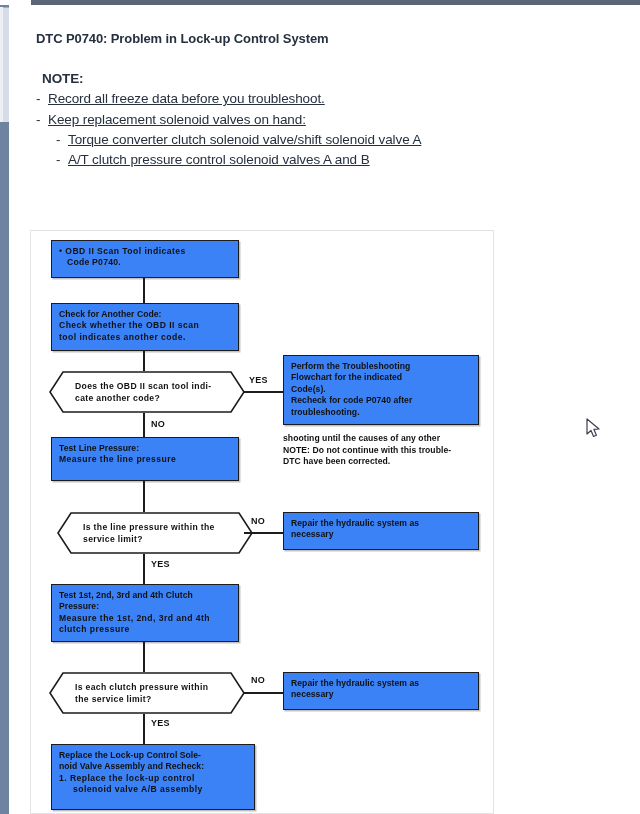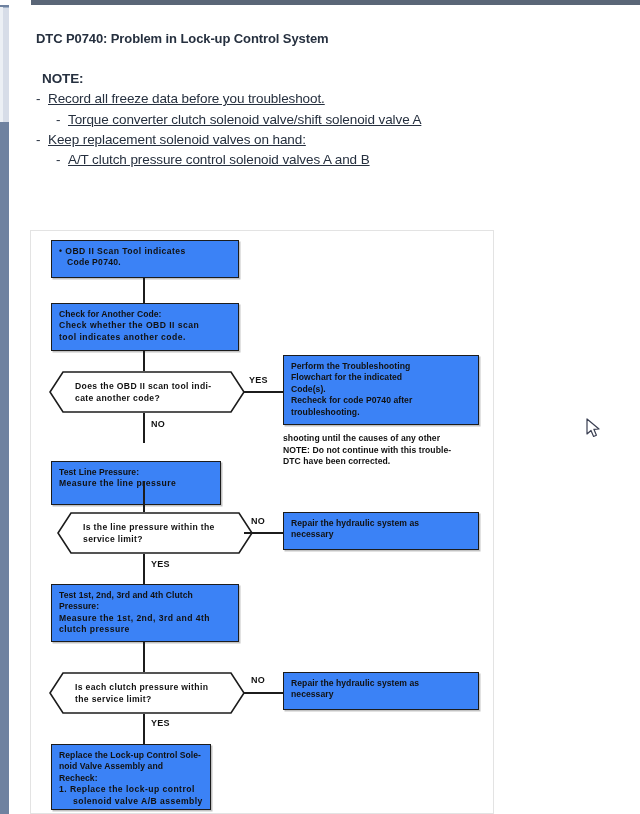--- a/index.html
+++ b/index.html
@@ -183,25 +183,25 @@
   <div class="left-scroll-thumb-hi"></div>
 
   <div class="article">
     <div class="doc-title">DTC P0740: Problem in Lock-up Control System</div>
     <div class="note-block">
       <div class="note-head">NOTE:</div>
 
       <div class="note-line lvl1">
         <span class="dash">-</span><span>Record all freeze data before you troubleshoot.</span>
       </div>
+      <div class="note-line lvl1">
+        <span class="dash">-</span><span>Keep replacement solenoid valves on hand:</span>
+      </div>
       <div class="note-line lvl2">
         <span class="dash">-</span><span>Torque converter clutch solenoid valve/shift solenoid valve A</span>
-      </div>
-      <div class="note-line lvl1">
-        <span class="dash">-</span><span>Keep replacement solenoid valves on hand:</span>
       </div>
       <div class="note-line lvl2">
         <span class="dash">-</span><span>A/T clutch pressure control solenoid valves A and B</span>
       </div>
     </div>
   </div>
 
   <div class="figure">
     <div class="fc">
 
@@ -247,21 +247,21 @@
 
       <div class="note-small" style="left:252px; top:202px;">
         <div>shooting until the causes of any other</div>
         <div>NOTE:  Do not continue with this trouble-</div>
         <div>DTC have been corrected.</div>
       </div>
 
       <div class="conn v" style="left:112px; top:182px; height:30px;"></div>
       <div class="edge-label" style="left:120px; top:188px;">NO</div>
 
-      <div class="node" style="left:20px; top:206px; width:170px; height:44px;margin-top:24px;">
+      <div class="node" style="left:20px; top:206px; width:188px; height:44px;">
         <div class="hdr">Test Line Pressure:</div>
         <div class="reg">Measure the line pressure</div>
       </div>
 
       <div class="conn v" style="left:112px; top:250px; height:31px;"></div>
 
       <div class="hex" style="left:26px; top:281px; width:196px; height:42px;">
         <svg width="196" height="42">
           <polygon points="14,1 182,1 195,21 182,41 14,41 1,21" fill="#ffffff" stroke="#1c1c1c" stroke-width="1.6"></polygon>
         </svg>
@@ -305,21 +305,21 @@
       <div class="edge-label" style="left:220px; top:444px;">NO</div>
 
       <div class="node" style="left:252px; top:441px; width:196px; height:38px;">
         <div class="hdr">Repair the hydraulic system as</div>
         <div class="hdr">necessary</div>
       </div>
 
       <div class="conn v" style="left:112px; top:483px; height:36px;"></div>
       <div class="edge-label" style="left:120px; top:487px;">YES</div>
 
-      <div class="node" style="left:20px; top:513px; width:160px; height:66px;">
+      <div class="node" style="left:20px; top:513px; width:204px; height:66px;">
         <div class="hdr">Replace the Lock-up Control Sole-</div>
         <div class="hdr">noid Valve Assembly and Recheck:</div>
         <div class="reg">1.  Replace the lock-up control</div>
         <div class="reg" style="padding-left:14px;">solenoid valve A/B assembly</div>
       </div>
 
     </div>
   </div>
 
   <svg class="cursor" width="16" height="22" viewBox="0 0 16 22">

